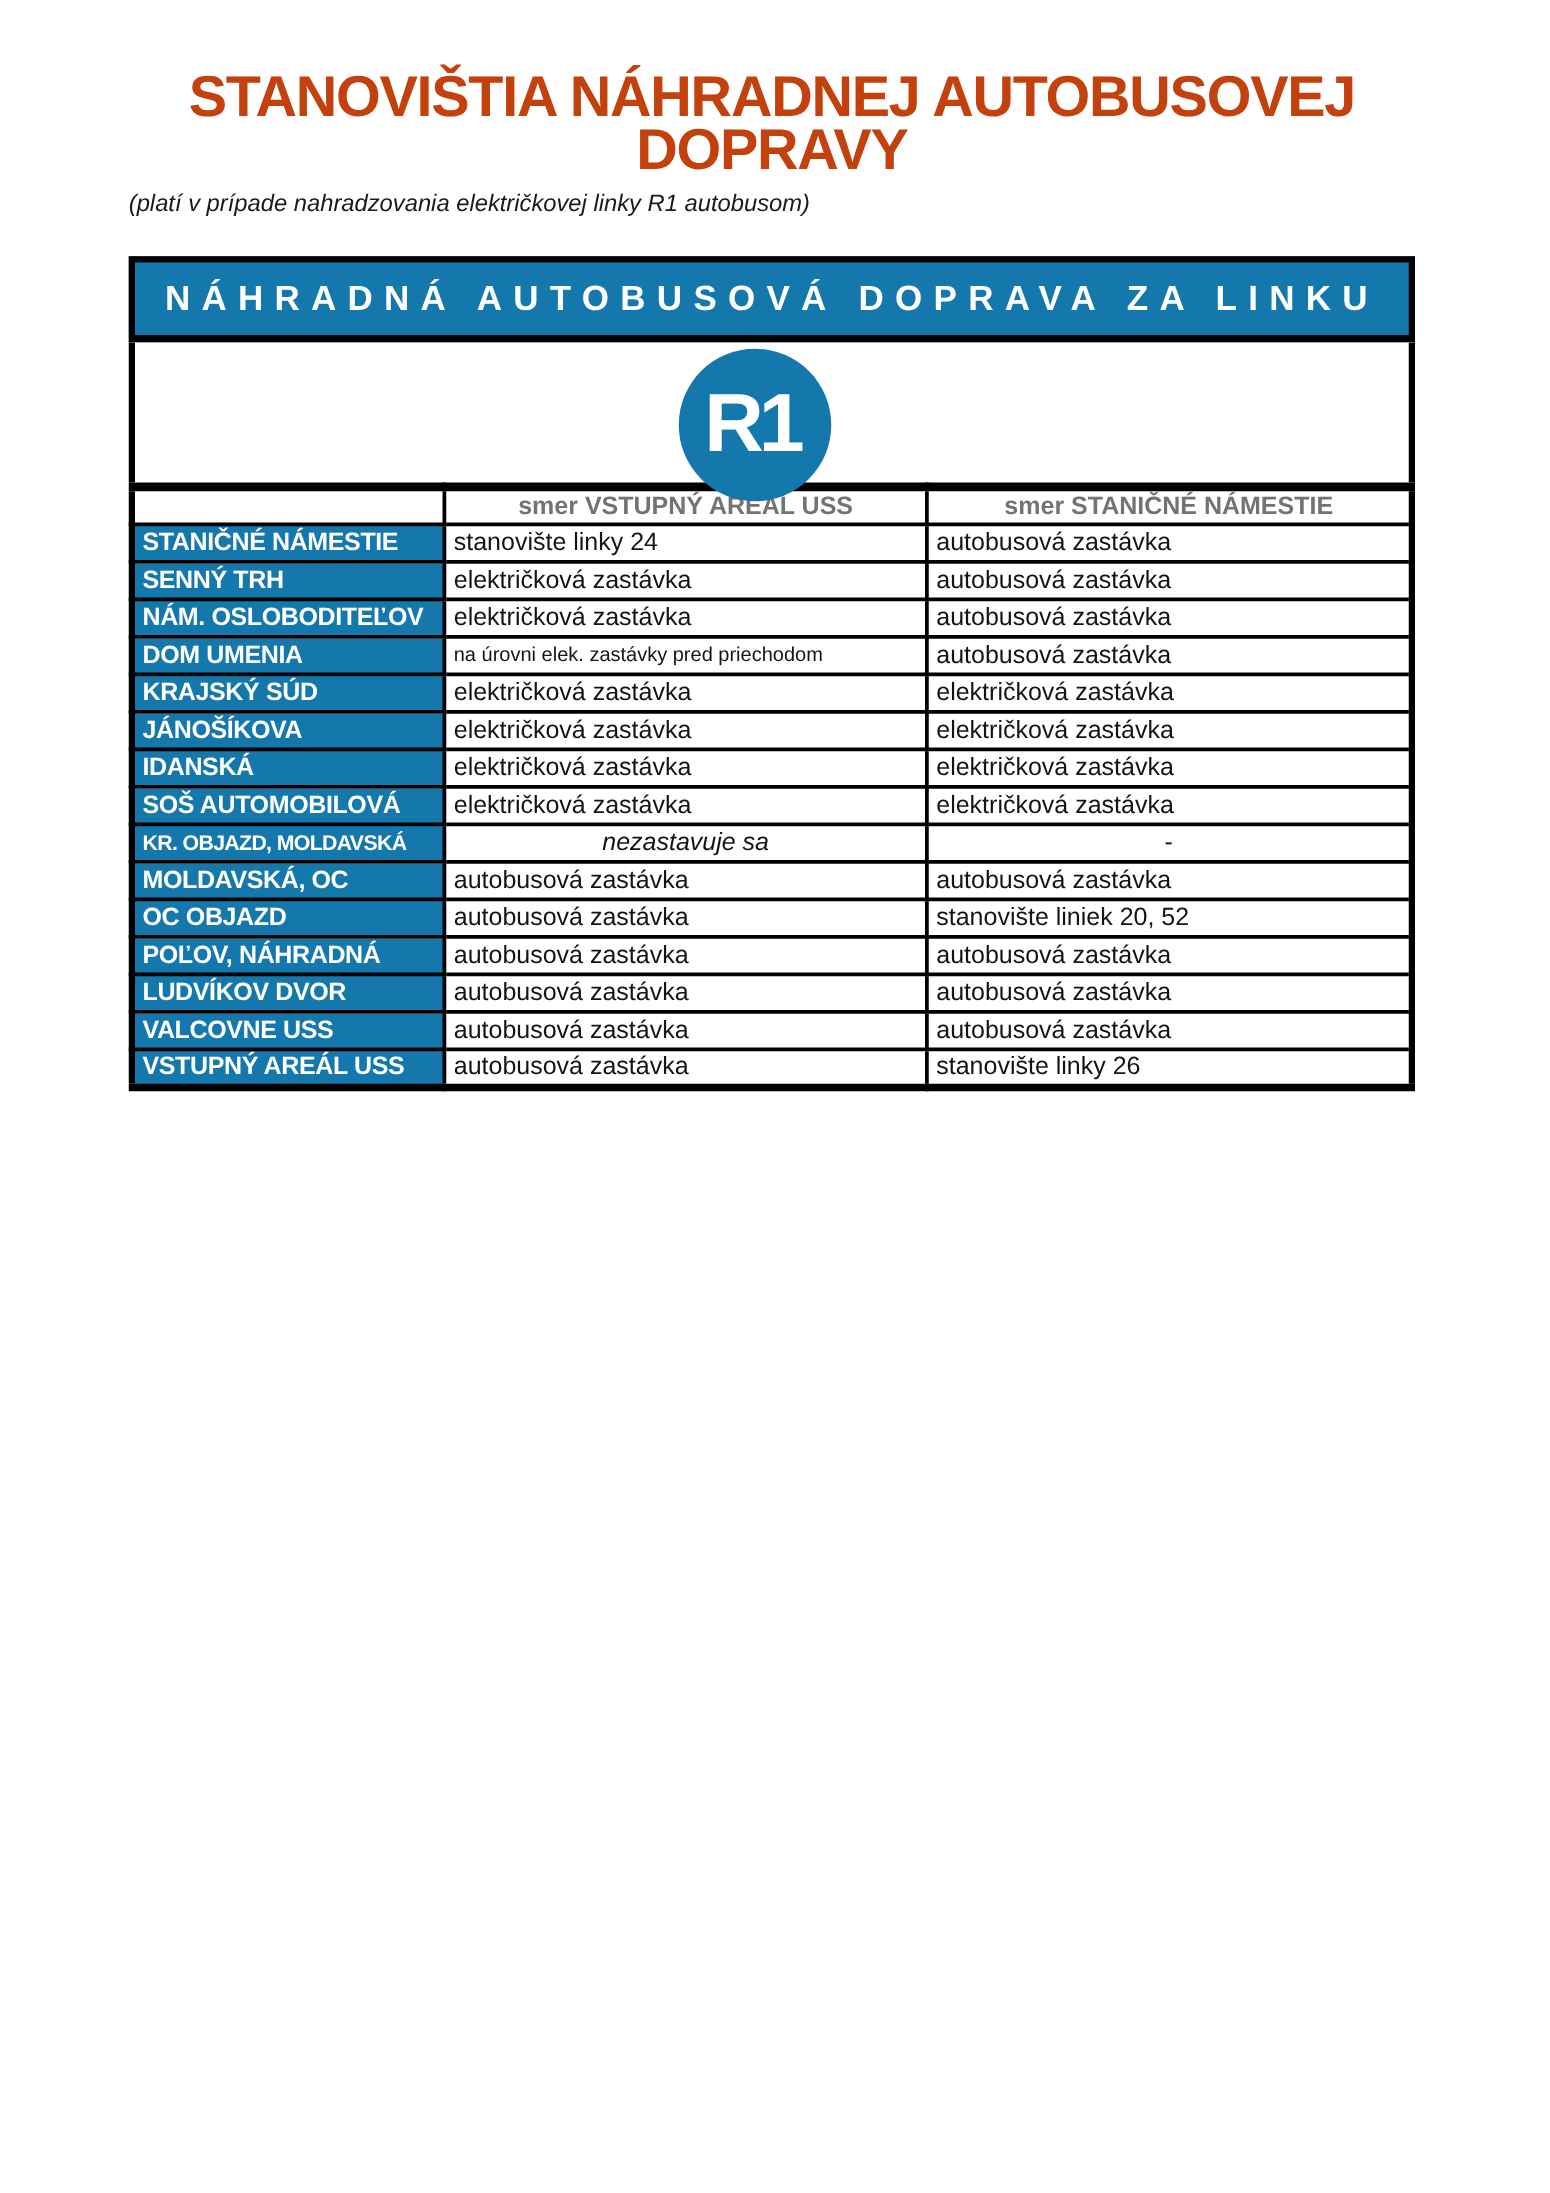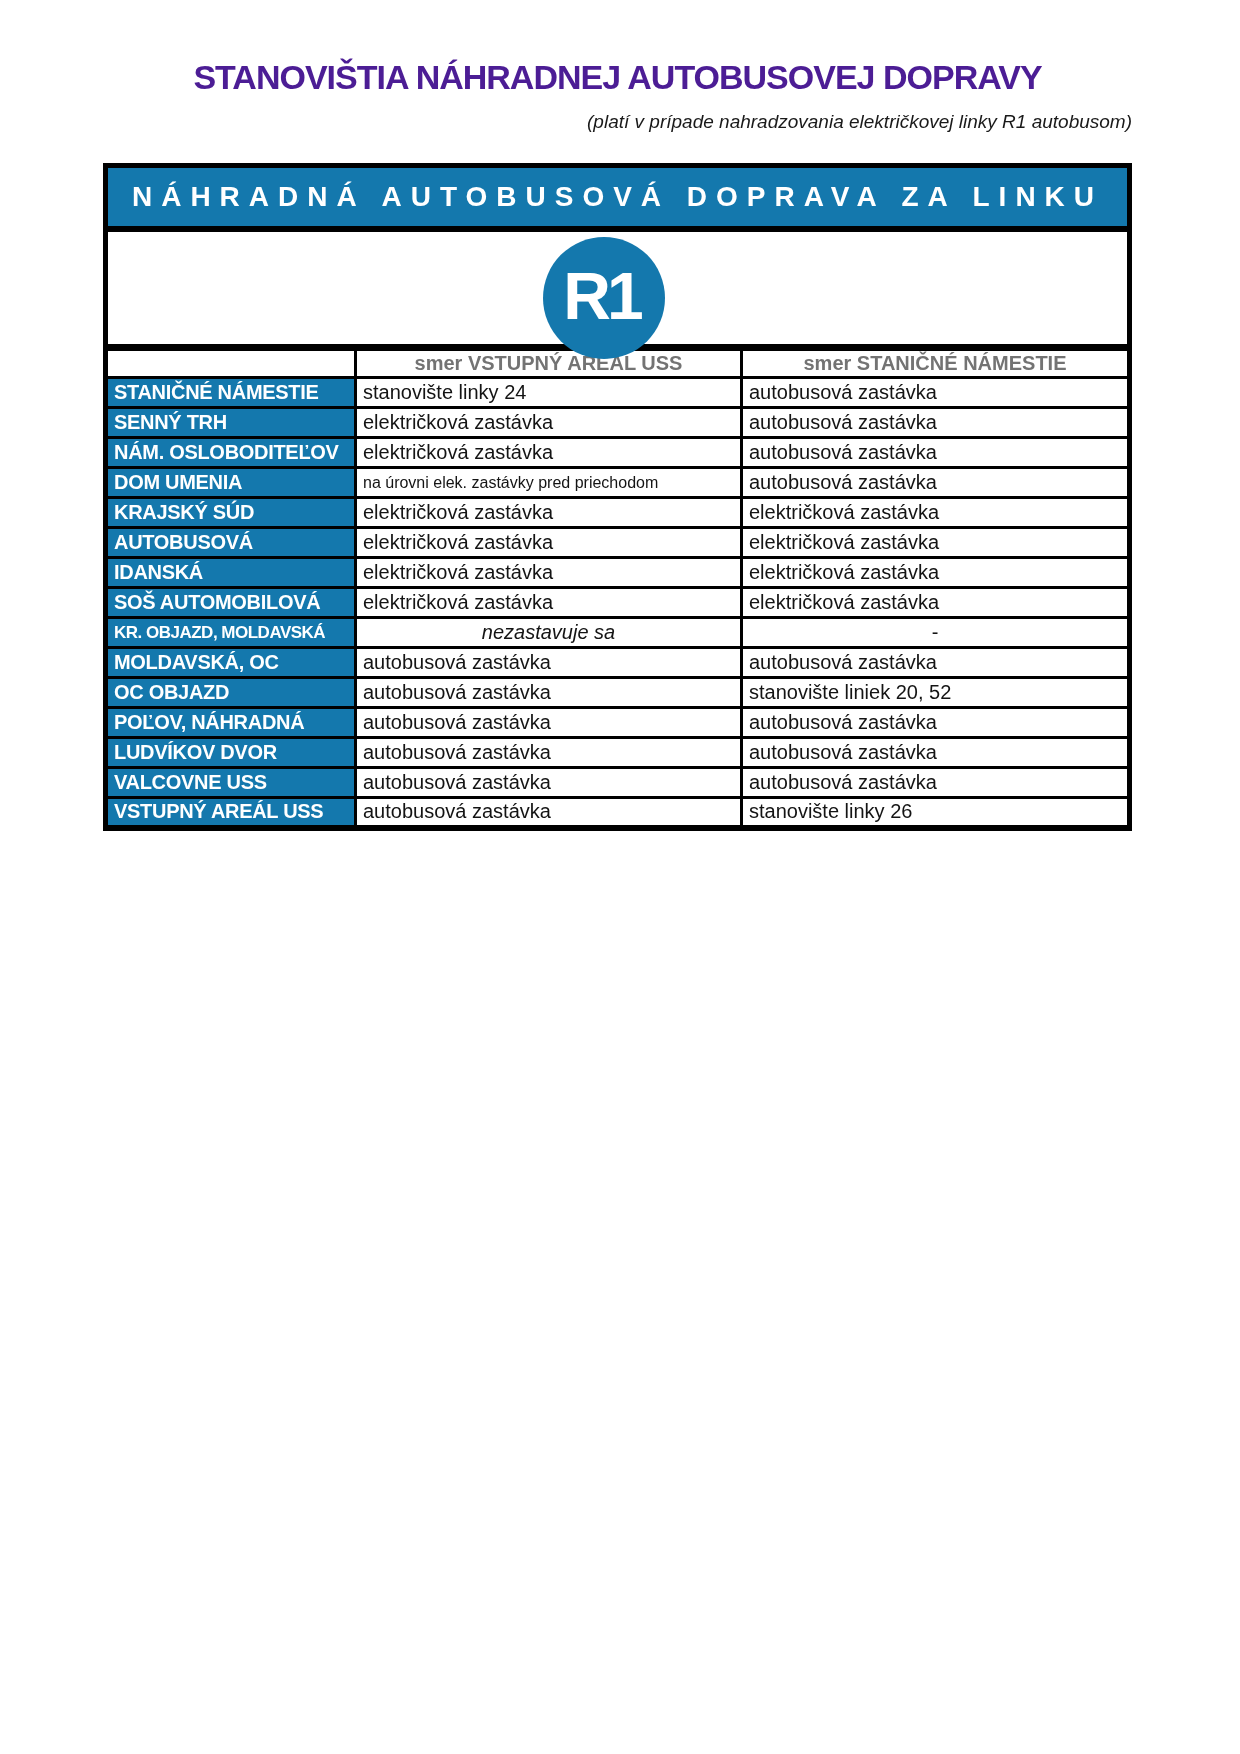--- a/index.html
+++ b/index.html
@@ -17,29 +17,29 @@
   }
   .doc {
     position: absolute;
     left: 103px;
     top: 0;
     width: 1029px;
   }
   .page-title {
     margin: 56px 0 0 0;
     text-align: center;
-    font-size: 34px;
+    font-size: 46px;
     line-height: 42px;
     font-weight: bold;
     letter-spacing: -1px;
-    color: #4c1d95;
+    color: #c2410c;
   }
   .page-subtitle {
     margin: 12px 0 0 0;
-    text-align: right;
+    text-align: left;
     font-style: italic;
     font-size: 19px;
     line-height: 24px;
     color: #1a1a1a;
   }
   .frame {
     margin-top: 29px;
     border-radius: 19px;
   }
   .banner {
@@ -181,21 +181,21 @@
               <td class="stop-cell">DOM UMENIA</td>
               <td class="dir-cell small">na úrovni elek. zastávky pred priechodom</td>
               <td class="dir-cell">autobusová zastávka</td>
             </tr>
             <tr>
               <td class="stop-cell">KRAJSKÝ SÚD</td>
               <td class="dir-cell">električková zastávka</td>
               <td class="dir-cell">električková zastávka</td>
             </tr>
             <tr>
-              <td class="stop-cell">AUTOBUSOVÁ</td>
+              <td class="stop-cell">JÁNOŠÍKOVA</td>
               <td class="dir-cell">električková zastávka</td>
               <td class="dir-cell">električková zastávka</td>
             </tr>
             <tr>
               <td class="stop-cell">IDANSKÁ</td>
               <td class="dir-cell">električková zastávka</td>
               <td class="dir-cell">električková zastávka</td>
             </tr>
             <tr>
               <td class="stop-cell">SOŠ AUTOMOBILOVÁ</td>

